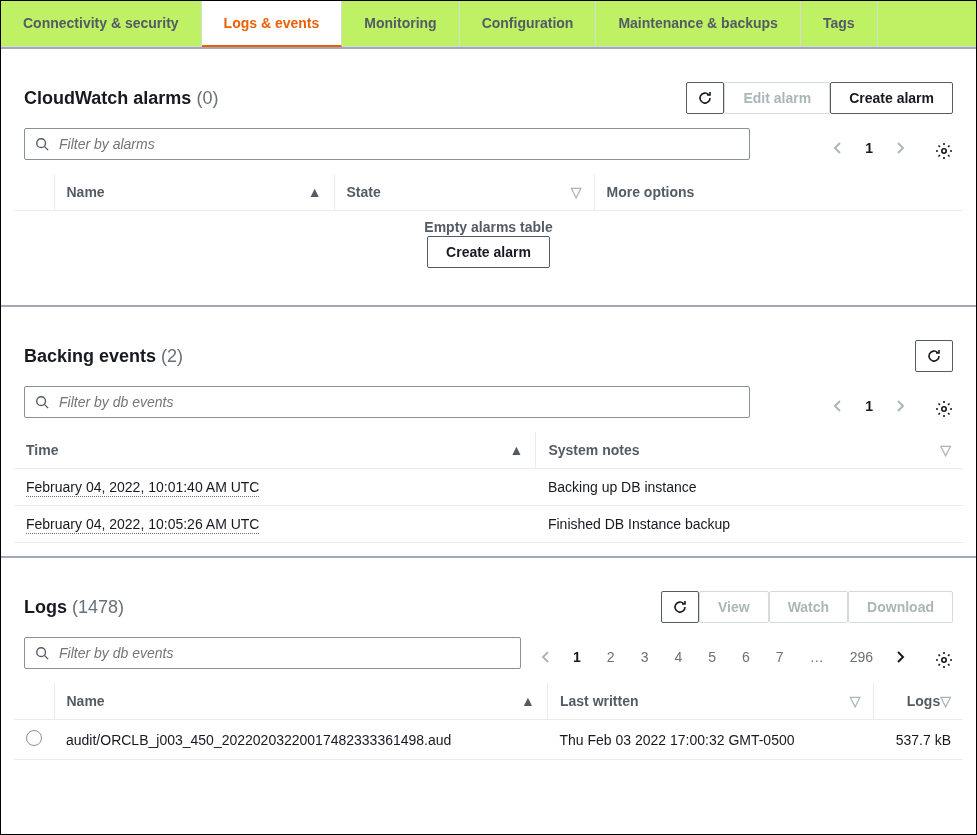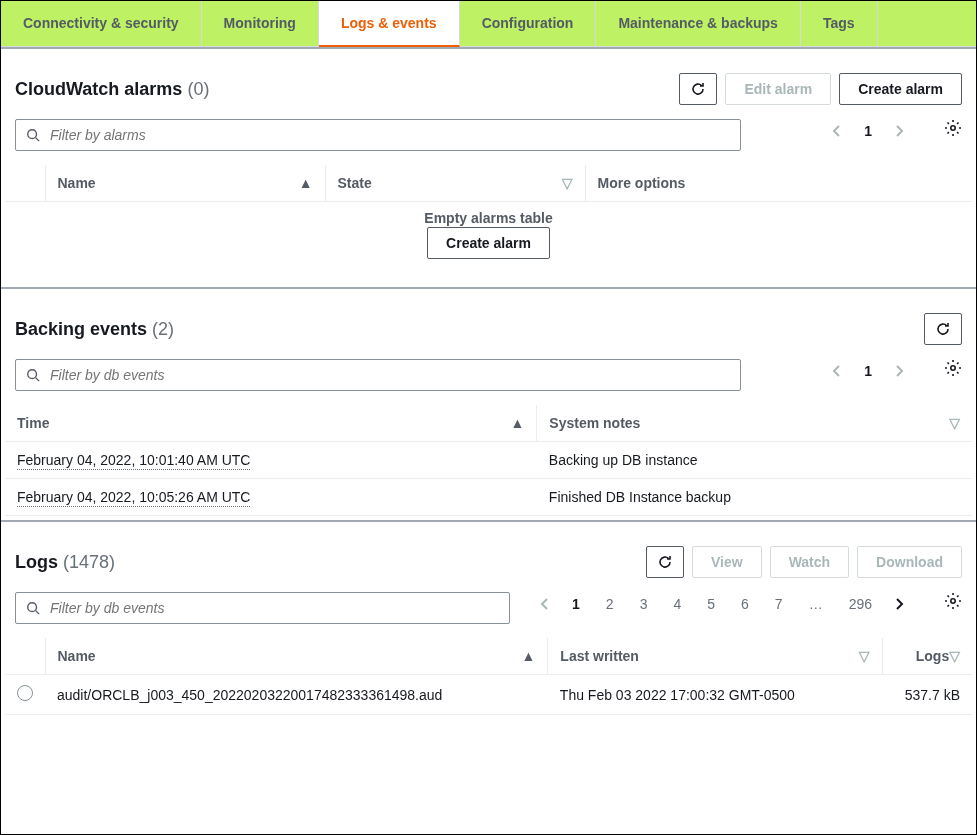--- a/index.html
+++ b/index.html
@@ -30,36 +30,36 @@
   .tab.active {
     color: #eb5f07;
     background: #fff;
     border-bottom: 2px solid #eb5f07;
     margin-bottom: -1px;
   }
   
   .panel {
     border-top: 2px solid #a2a9b4;
     background: #fff;
-    padding: 4px;
+    padding: 13px;
   }
   .panel:first-of-type { border-top: none; }
   .panel-header {
     display: flex;
     align-items: center;
     justify-content: space-between;
     padding: 20px 10px 14px 10px;
   }
   .panel-title {
     font-size: 18px;
     font-weight: 700;
     color: #16191f;
   }
   .panel-title .count { color: #687078; font-weight: 400; }
-  .btn-row { display: flex; gap: 8px; }
+  .btn-row { display: flex; }
   .btn {
     border: 1px solid #545b64;
     background: #fff;
     color: #16191f;
     font-weight: 700;
     padding: 6px 18px;
     border-radius: 2px;
     cursor: pointer;
     font-size: 14px;
     display: inline-flex;
@@ -69,23 +69,23 @@
   }
   .btn.icon-only { padding: 4px 10px; }
   .btn.disabled {
     color: #aab7b8;
     border-color: #d5dbdb;
     cursor: default;
   }
   
   .filter-row {
     display: flex;
-    align-items: flex-start;
+    align-items: flex-end;
     padding: 0 10px 14px 10px;
-    gap: 24px;
+    gap: 14px;
   }
   .search-wrap {
     flex: 1;
     max-width: 726px;
     display: flex;
     align-items: center;
     border: 1px solid #879196;
     border-radius: 2px;
     padding: 6px 10px;
     gap: 8px;
@@ -157,22 +157,22 @@
     border-radius: 50%; display: inline-block;
   }
   
   svg { display: block; }
 </style>
 </head>
 <body>
 
 <div class="tabs">
   <div class="tab">Connectivity &amp; security</div>
+  <div class="tab active">Logs &amp; events</div>
   <div class="tab">Monitoring</div>
-  <div class="tab active">Logs &amp; events</div>
   <div class="tab">Configuration</div>
   <div class="tab">Maintenance &amp; backups</div>
   <div class="tab">Tags</div>
 </div>
 
 <div class="panel">
   <div class="panel-header">
     <div class="panel-title">
       <span>CloudWatch alarms</span>
       <span class="count">(0)</span>

